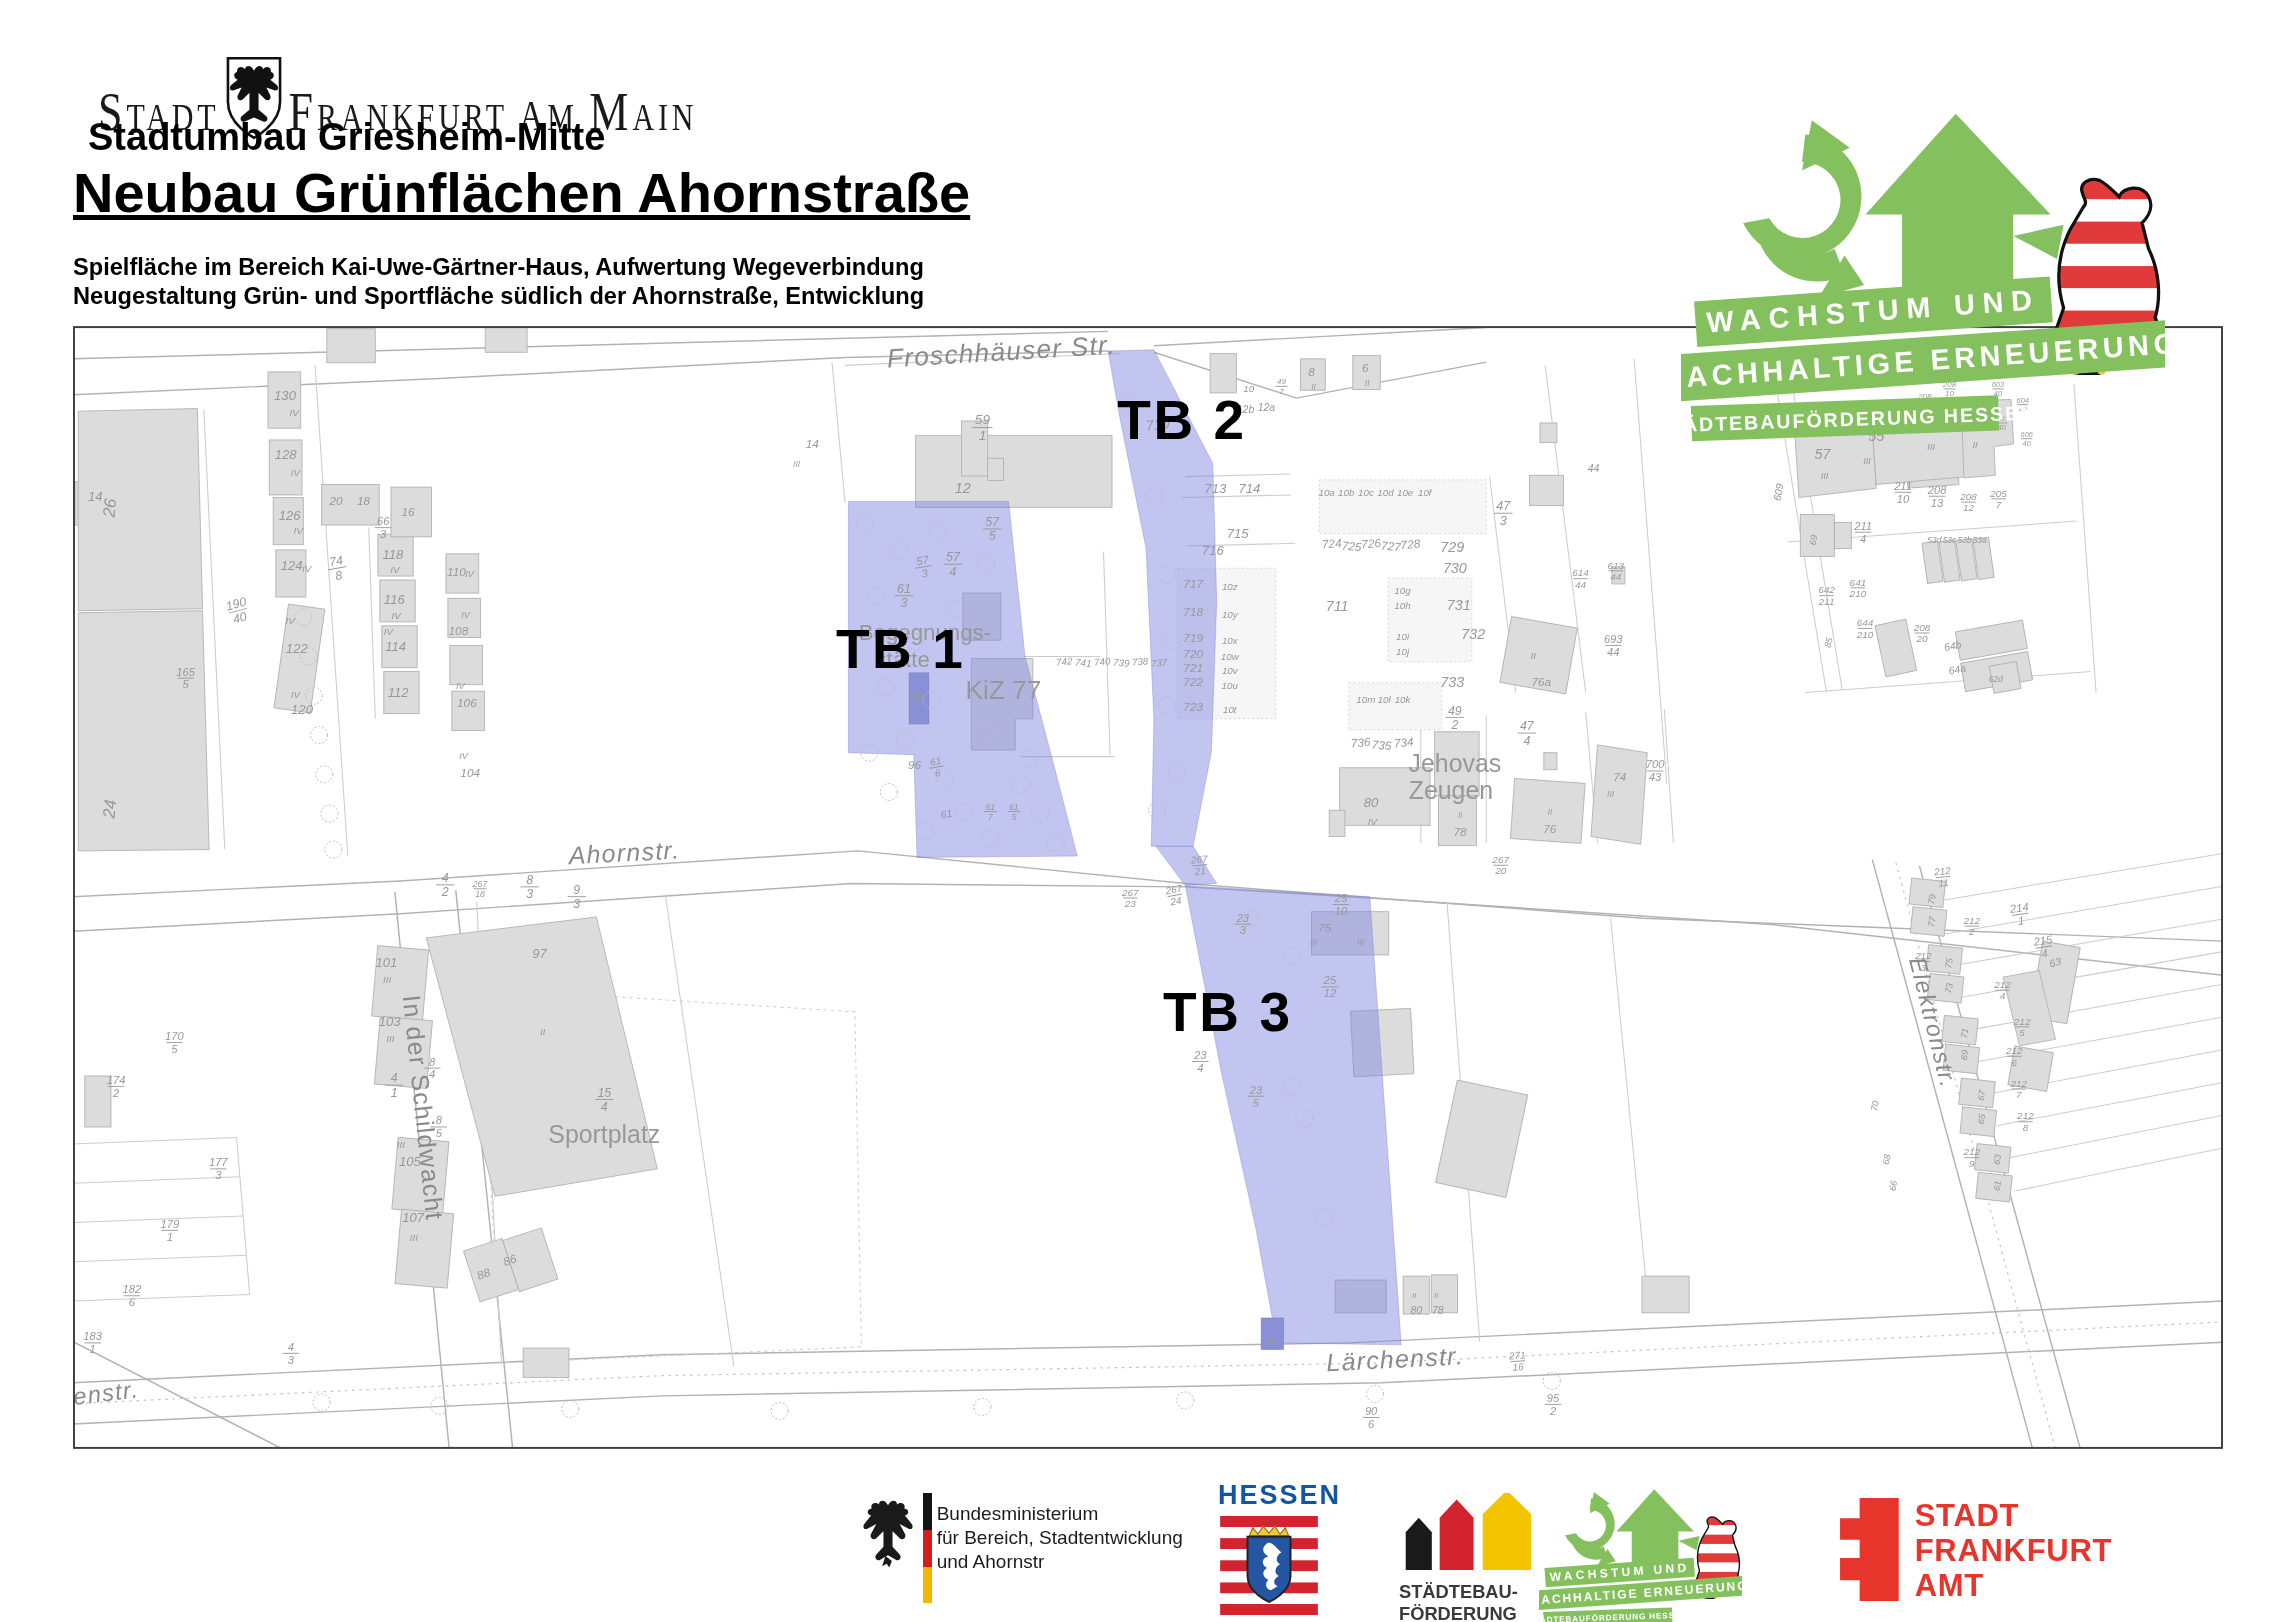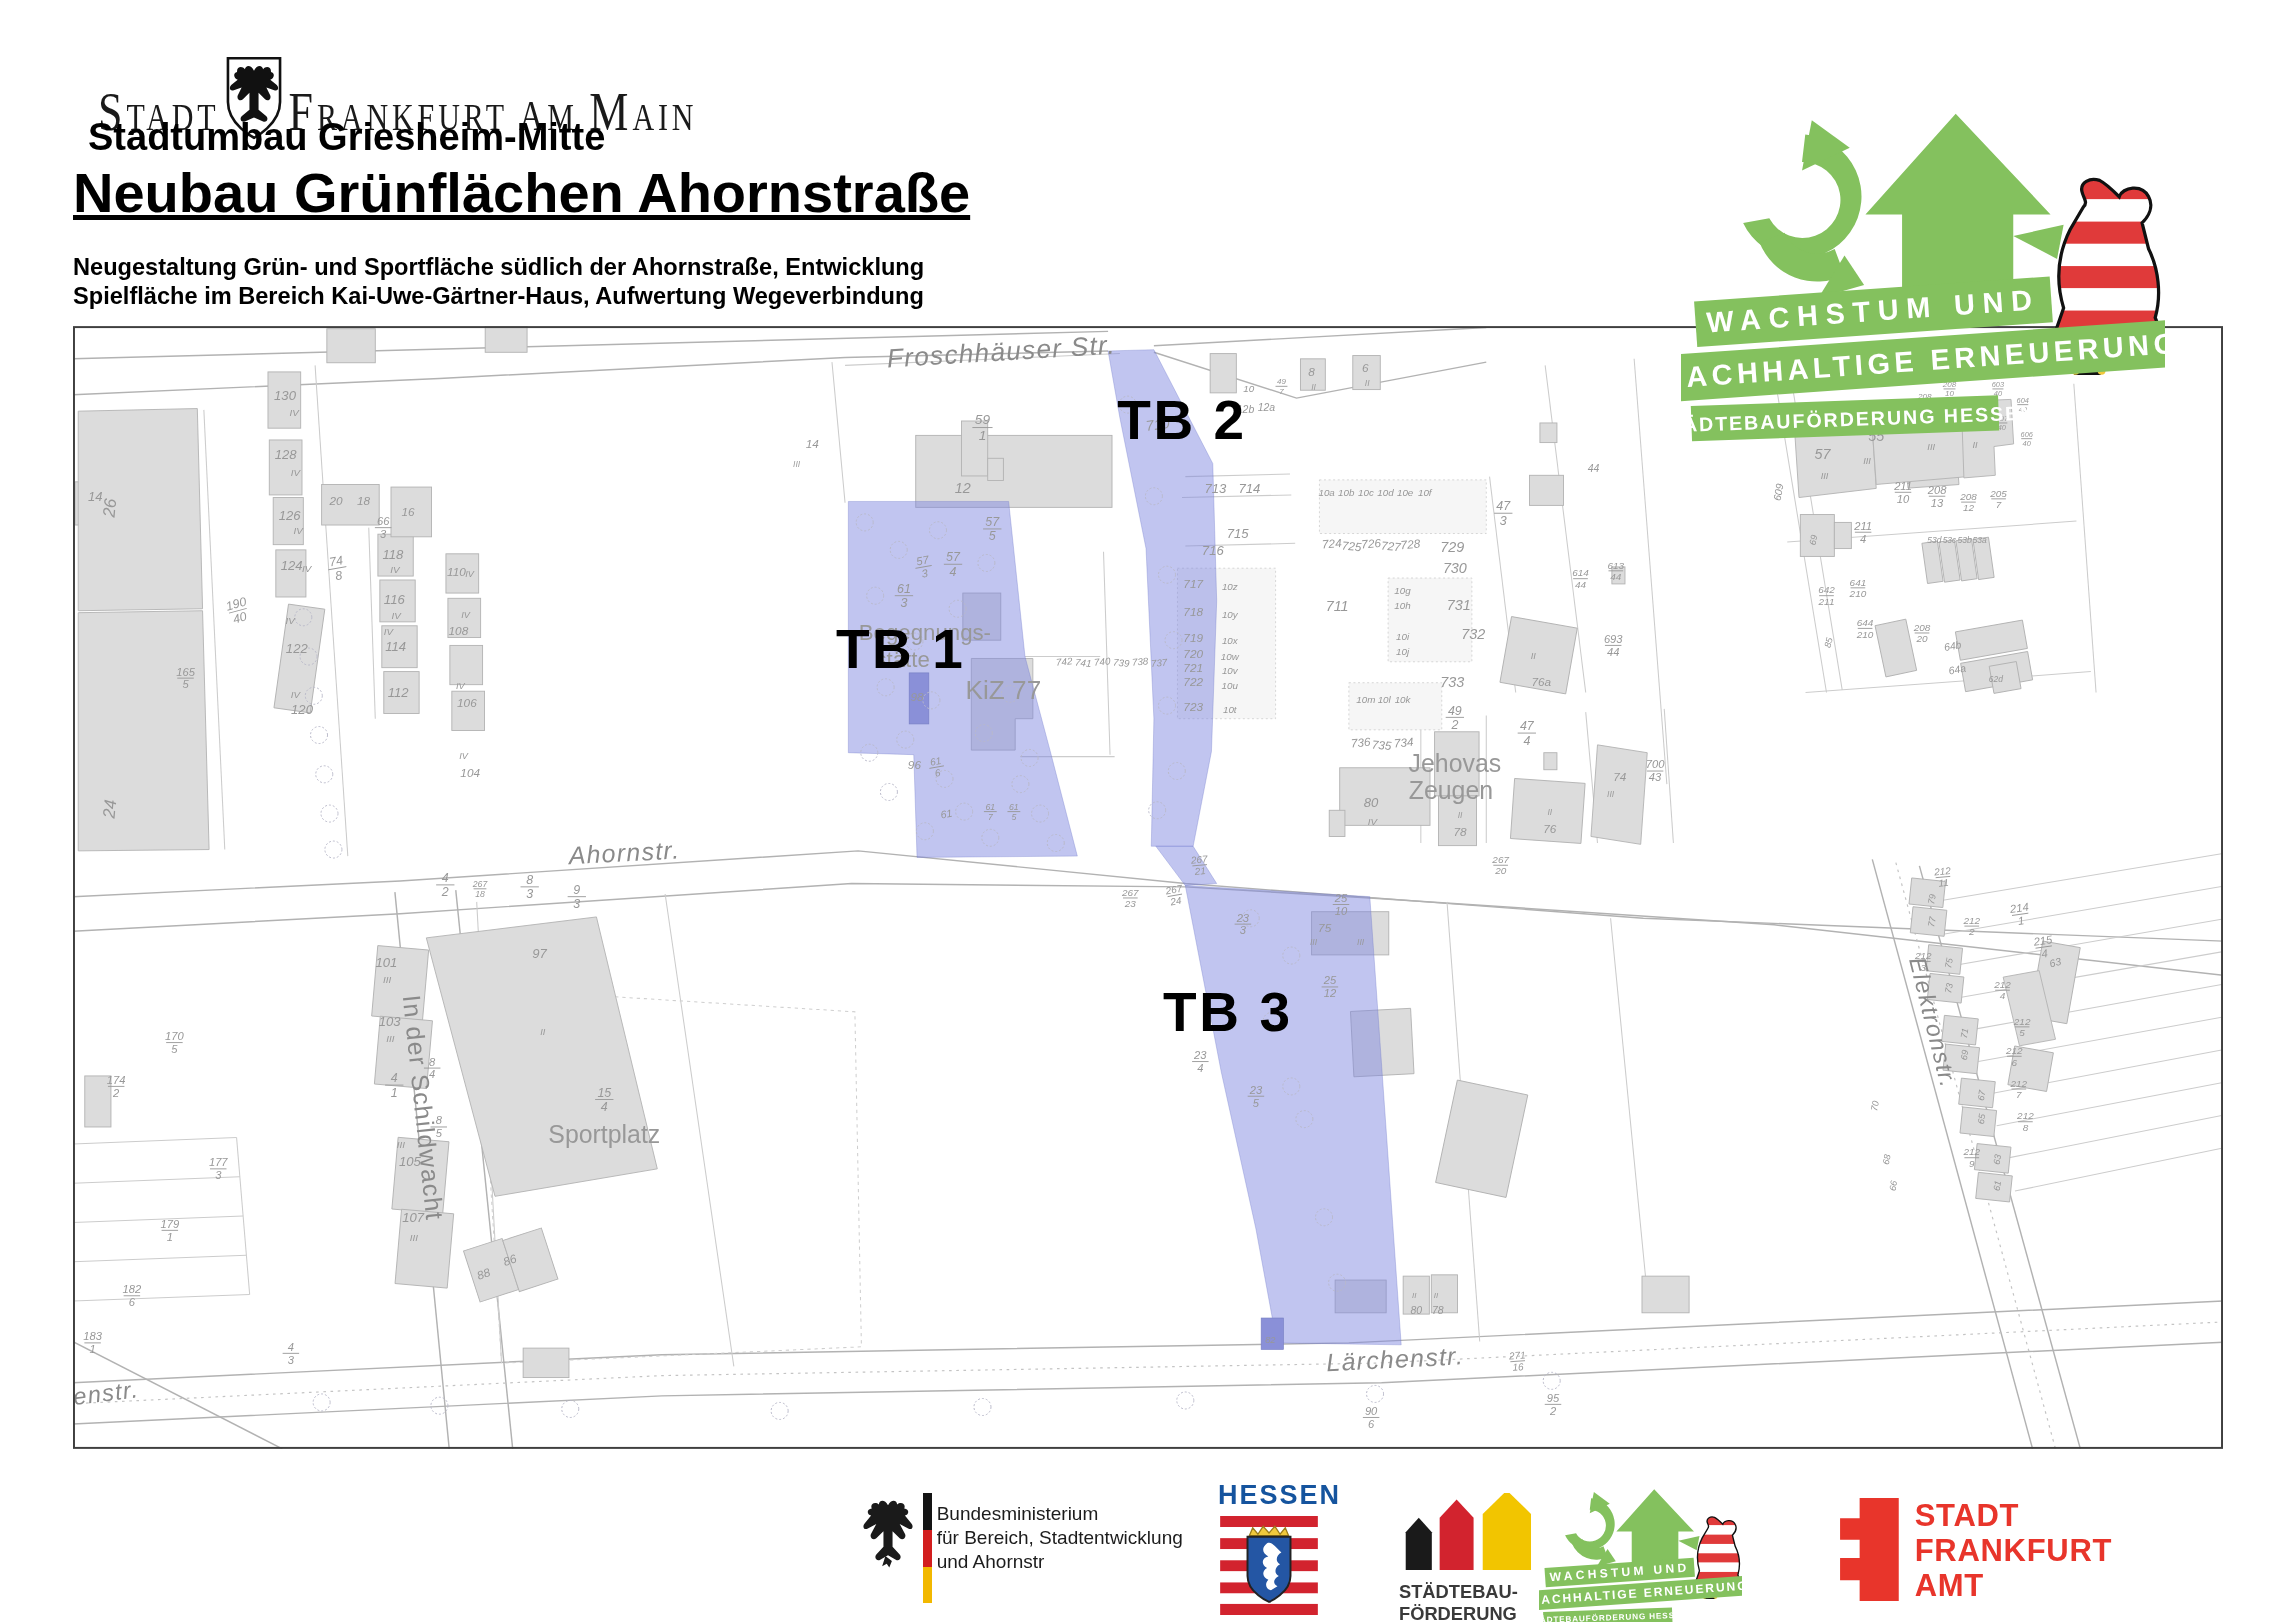--- a/index.html
+++ b/index.html
@@ -39,22 +39,22 @@
     <g fill="#111">
       <path d="M43,22 C38,12 30,14 29,20 C25,14 16,16 17,24 C10,26 12,34 18,36 L8,44 C4,48 6,54 12,52 L24,48 L18,60 C16,66 22,70 26,66 L36,56 L36,82 L24,92 C20,96 24,102 29,100 L43,94 L57,100 C62,102 66,96 62,92 L50,82 L50,56 L60,66 C64,70 70,66 68,60 L62,48 L74,52 C80,54 82,48 78,44 L68,36 C74,34 76,26 69,24 C70,16 61,14 57,20 C56,14 48,12 43,22 Z"></path>
     </g>
   </svg>
   <span class="citylogo-word"><span class="bigcap">F</span>RANKFURT <span class="bigcap" style="font-size:34px;">A</span>M <span class="bigcap">M</span>AIN</span>
 </div>
 
 <div class="abs" id="page-title1">Stadtumbau Griesheim-Mitte</div>
 <div class="abs" id="page-title2">Neubau Grünflächen Ahornstraße</div>
 <div class="abs" id="page-subtitle">
+  <div>Spielfläche im Bereich Kai-Uwe-Gärtner-Haus, Aufwertung Wegeverbindung</div>
   <div>Neugestaltung Grün- und Sportfläche südlich der Ahornstraße, Entwicklung</div>
-  <div>Spielfläche im Bereich Kai-Uwe-Gärtner-Haus, Aufwertung Wegeverbindung</div>
 </div>
 
 <svg class="abs" id="map-frame" viewBox="0 0 3286 1716" xmlns="http://www.w3.org/2000/svg">
   <rect x="0" y="0" width="3286" height="1716" fill="#ffffff" stroke="none"></rect>
   <g id="map-lines">
       <polyline points="0,50 1582,8" fill="none" stroke="#b2b2b2" stroke-width="2.2"></polyline>
       <polyline points="1652,30 2160,2" fill="none" stroke="#b2b2b2" stroke-width="2.2"></polyline>
       <polyline points="0,105 560,80 1180,48 1582,38" fill="none" stroke="#b2b2b2" stroke-width="2.2"></polyline>
       <polyline points="1652,40 1870,110 2160,55" fill="none" stroke="#b2b2b2" stroke-width="2.2"></polyline>
       <polyline points="0,872 500,848 1200,802 1700,852 2400,905 3286,940" fill="none" stroke="#b2b2b2" stroke-width="2.2"></polyline>

